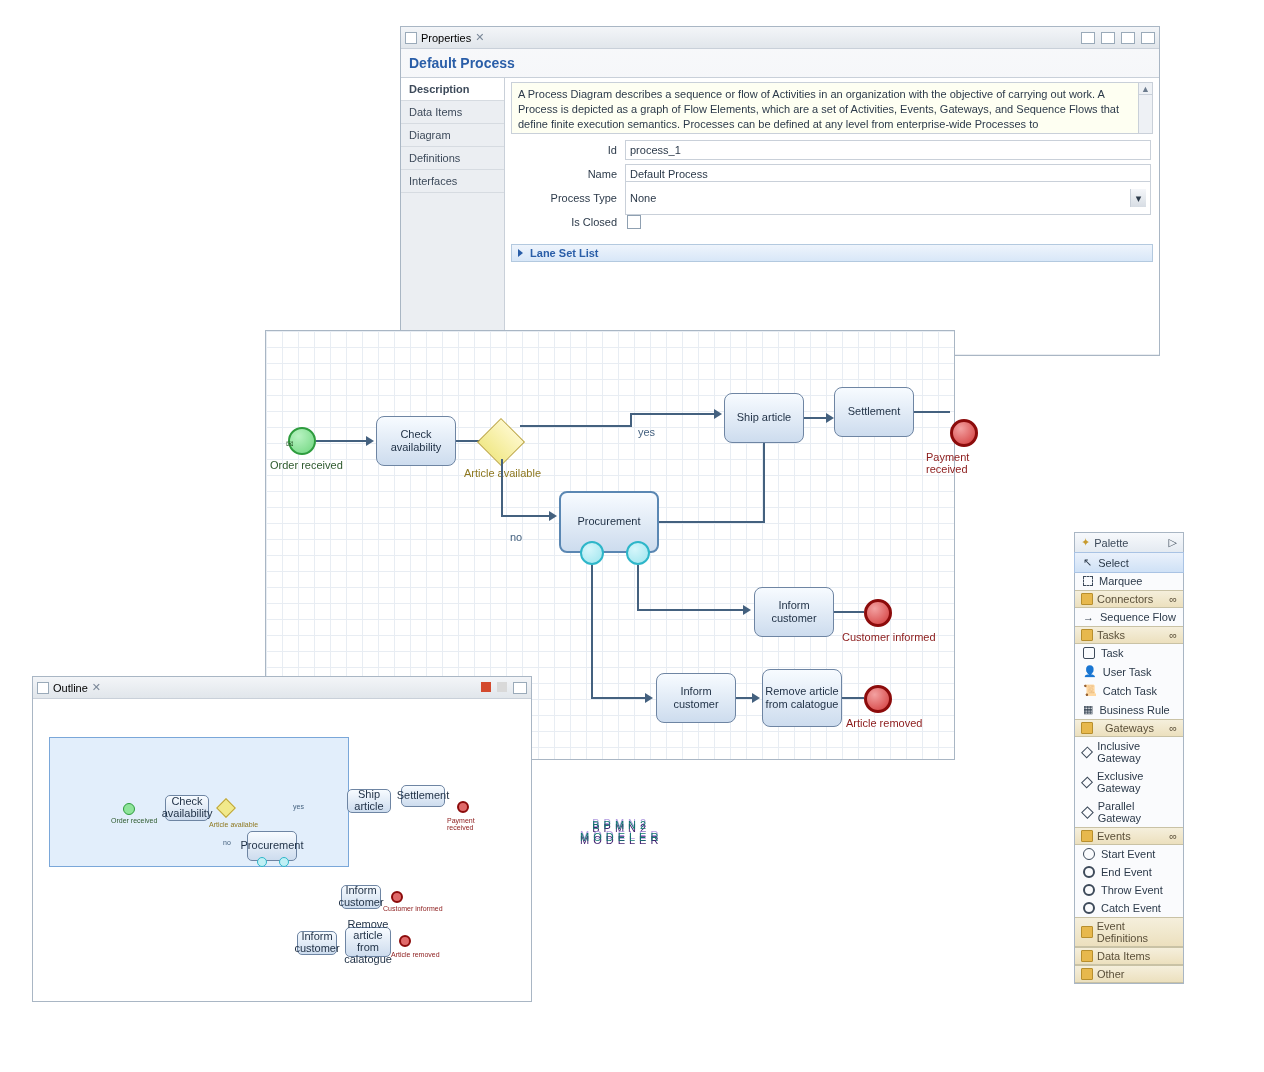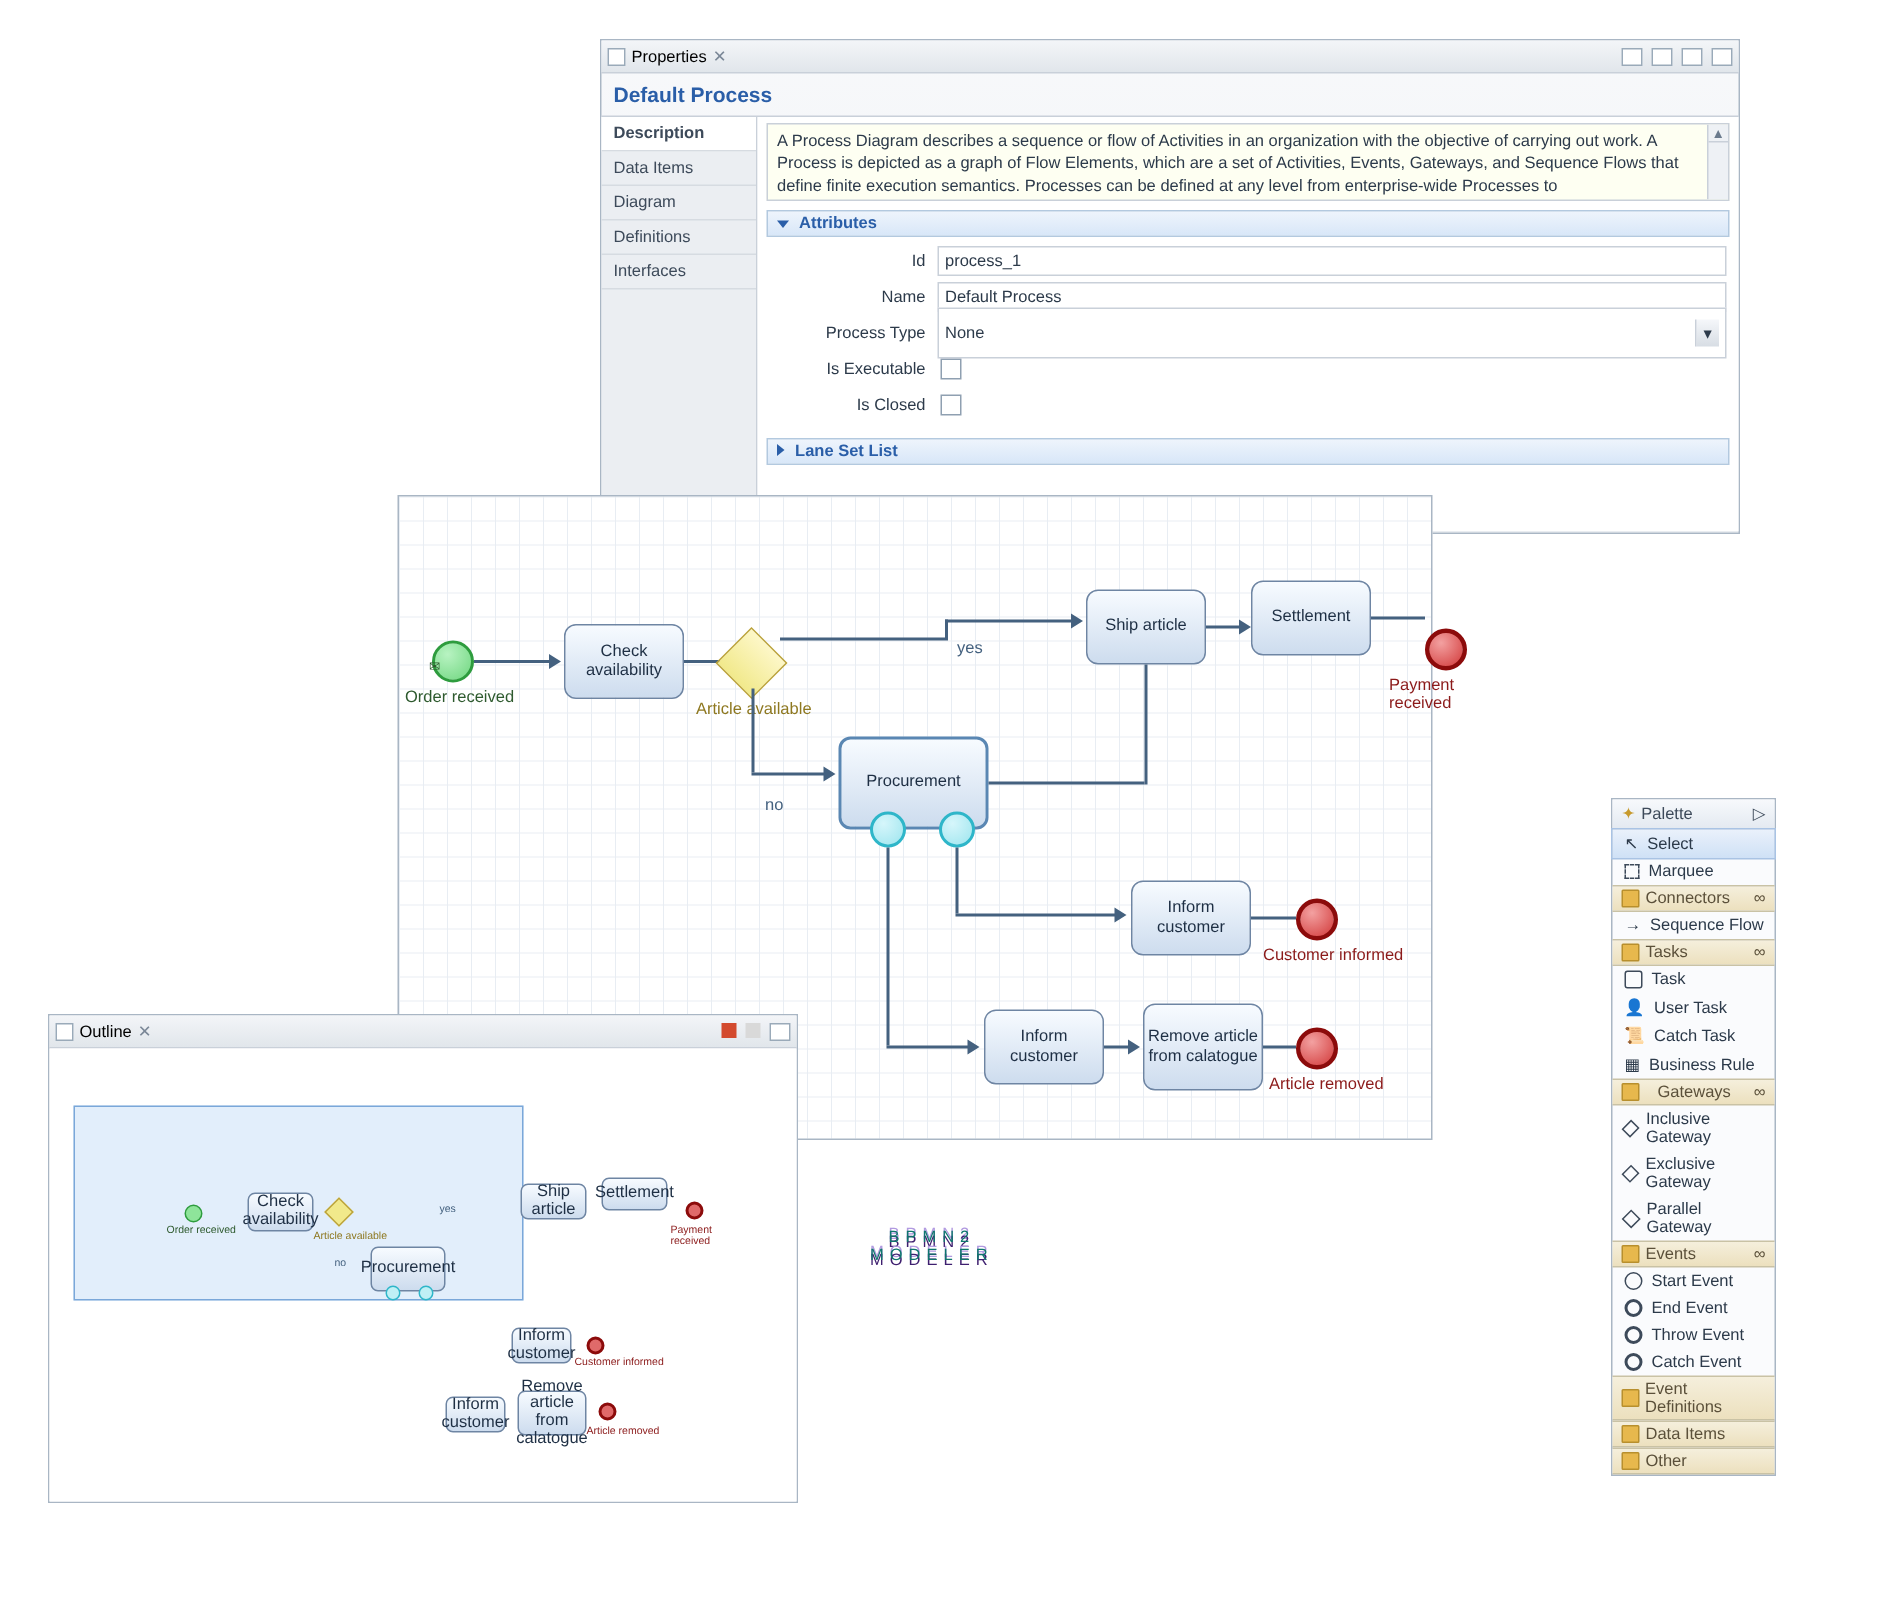--- a/index.html
+++ b/index.html
@@ -103,43 +103,35 @@
       <div class="sidetab">Definitions</div>
       <div class="sidetab">Interfaces</div>
     </div>
     <div class="prop-content">
       <div class="desc-box">
         <span style="display:block;padding-right:16px">A Process Diagram describes a sequence or flow of Activities in an organization with the objective of carrying out work. A Process is depicted as a graph of Flow Elements, which are a set of Activities, Events, Gateways, and Sequence Flows that define finite execution semantics. Processes can be defined at any level from enterprise-wide Processes to</span>
         <div class="desc-scroll">
           <div class="arrow">▲</div>
         </div>
       </div>
-      <div class="collapser open">
-        <span class="caret"></span>
-        <span>Attributes</span>
-      </div>
       <div class="attr-grid">
         <div class="attr-row">
           <div class="attr-label">Id</div>
           <input class="attr-input" value="process_1" style="">
         </div>
         <div class="attr-row">
           <div class="attr-label">Name</div>
           <input class="attr-input" value="Default Process" style="">
         </div>
         <div class="attr-row">
           <div class="attr-label">Process Type</div>
           <div class="attr-select">
             <span>None</span>
             <span class="sel-btn">▾</span>
           </div>
-        </div>
-        <div class="attr-row">
-          <div class="attr-label">Is Executable</div>
-          <div class="chk"></div>
         </div>
         <div class="attr-row">
           <div class="attr-label">Is Closed</div>
           <div class="chk"></div>
         </div>
       </div>
       <div class="collapser">
         <span class="caret"></span>
         <span>Lane Set List</span>
       </div>

